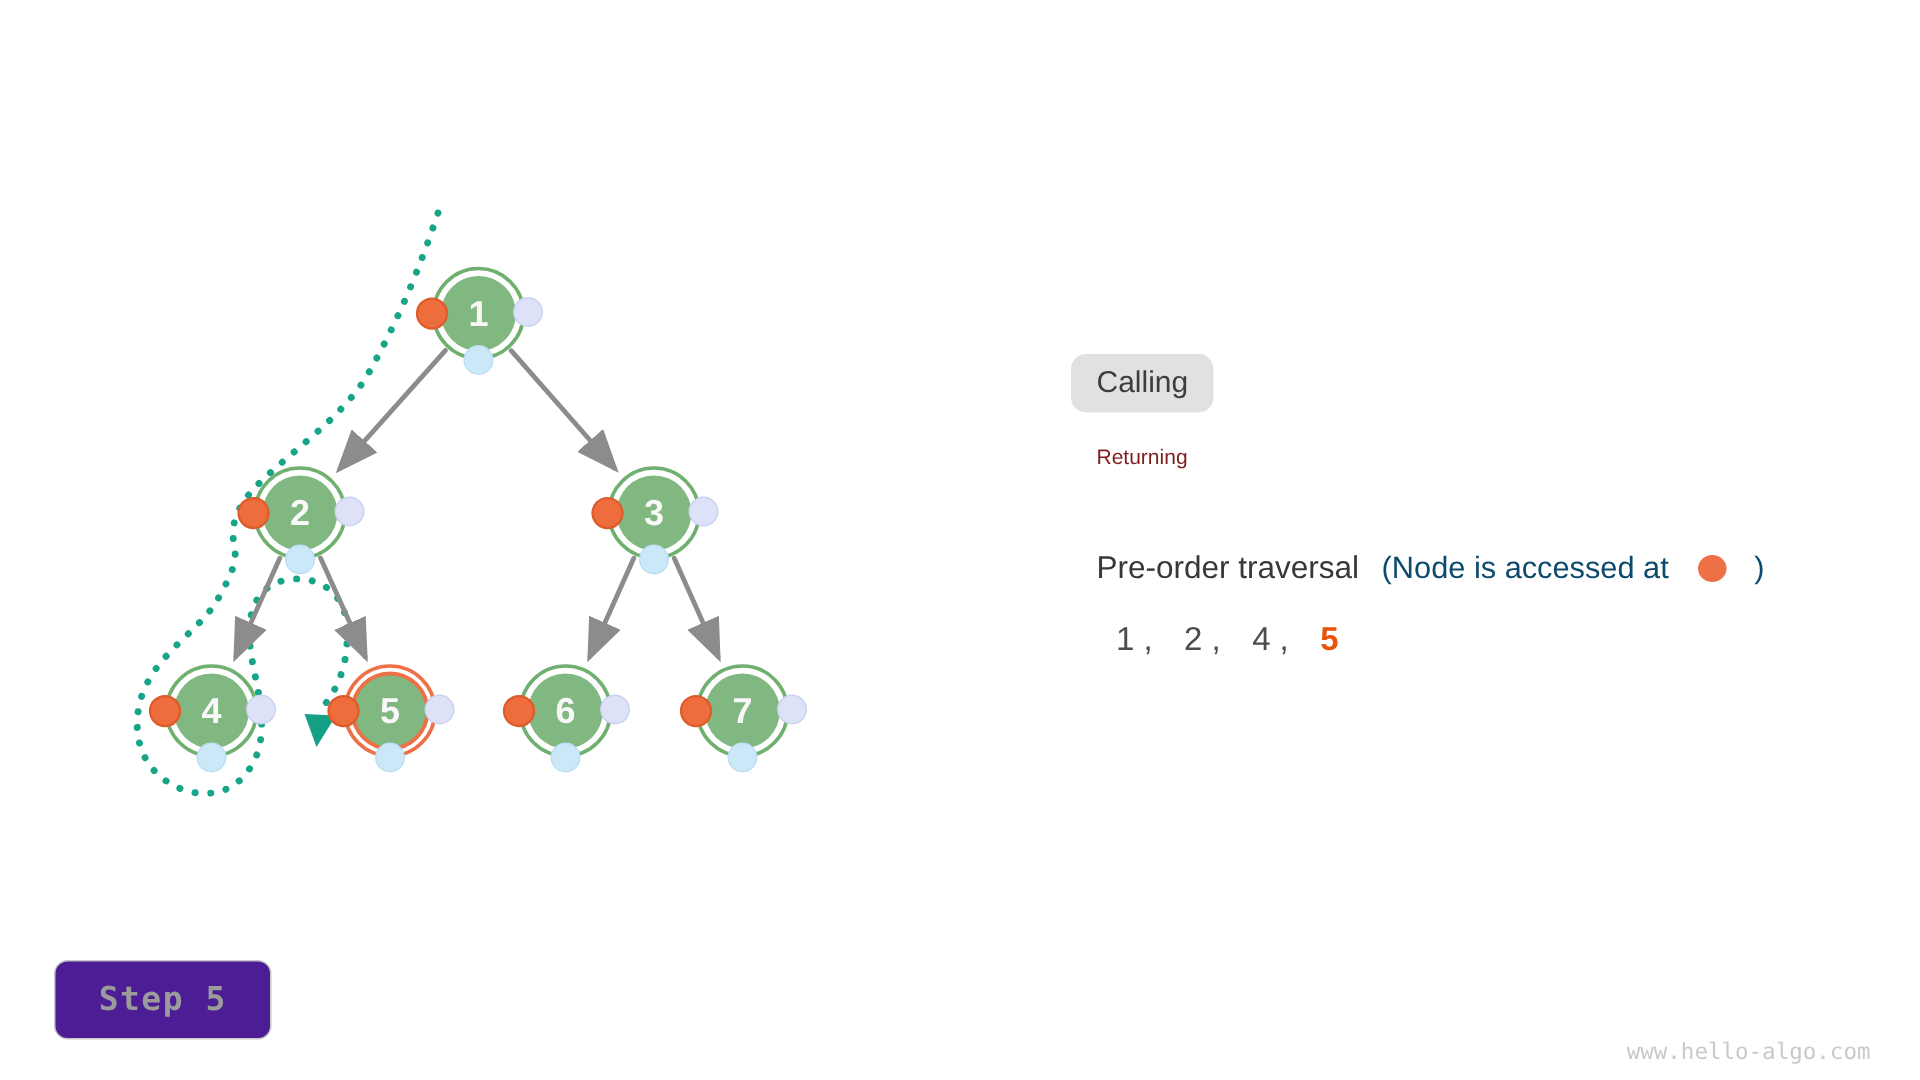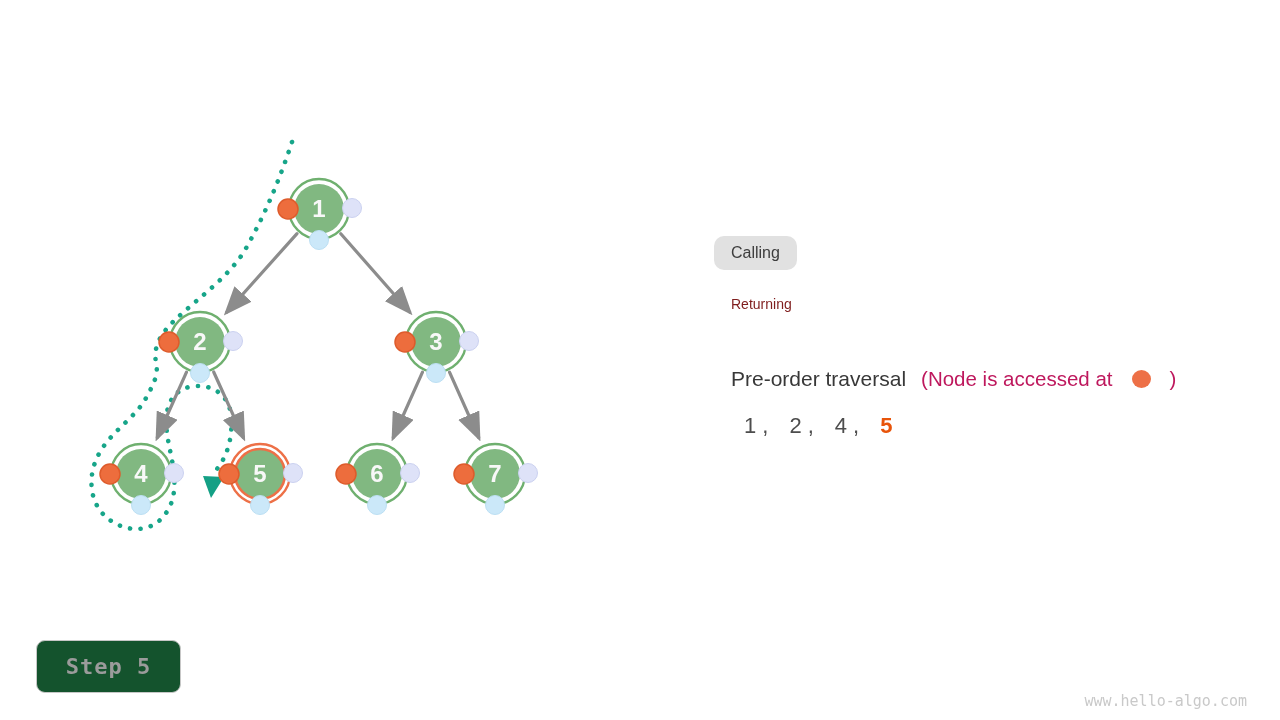--- a/index.html
+++ b/index.html
@@ -23,44 +23,44 @@
   .dot-in{fill:#CBE8F9;stroke:#BCDFF3;stroke-width:1;}
   .trail{
     fill:none;stroke:#17A589;stroke-width:4.6;
     stroke-linecap:round;stroke-dasharray:0.1 10.4;
   }
   .cursor{fill:#14A085;}
   
   .chip{
     position:absolute;left:714px;top:236px;
     background:#E1E1E1;border-radius:10px;padding:8px 17px;
-    font-size:16px;color:#3D3D3D;
+    font-size:20px;color:#3D3D3D;
   }
   .returning{
     position:absolute;left:731px;top:296px;
     font-size:14px;color:#7f1d1d;
   }
   .trav-row{
     position:absolute;left:731px;top:367px;
     display:flex;align-items:center;gap:15px;white-space:nowrap;
   }
   .trav-title{font-size:21px;font-weight:400;color:#383838;}
-  .trav-note{display:flex;align-items:center;gap:19px;font-size:20.5px;color:#be185d;}
+  .trav-note{display:flex;align-items:center;gap:19px;font-size:20.5px;color:#0c4a6e;}
   .legend-dot{width:19px;height:18px;border-radius:50%;background:#ED7047;display:inline-block;}
   .seq{
     position:absolute;left:744px;top:413px;
     display:flex;align-items:center;font-size:22px;color:#4D4D4D;
   }
   .seq-pair{margin-right:21px;}
   .seq-comma{margin-left:6px;}
   .seq-current{color:#E8540A;font-weight:700;}
   
   .step-btn{
     position:absolute;left:36px;top:640px;width:145px;height:53px;
-    border:1.5px solid #C7C7C7;border-radius:9px;background:#14532d;
+    border:1.5px solid #C7C7C7;border-radius:9px;background:#4c1d95;
     display:flex;align-items:center;justify-content:center;
     font-family:"DejaVu Sans Mono",monospace;font-weight:700;
     font-size:22px;color:#9B9B9B;letter-spacing:1px;box-sizing:border-box;
   }
   .site{
     position:absolute;right:33px;top:692px;
     font-family:"DejaVu Sans Mono",monospace;font-size:15px;color:#C9C9C9;
   }
 </style>
 </head>

